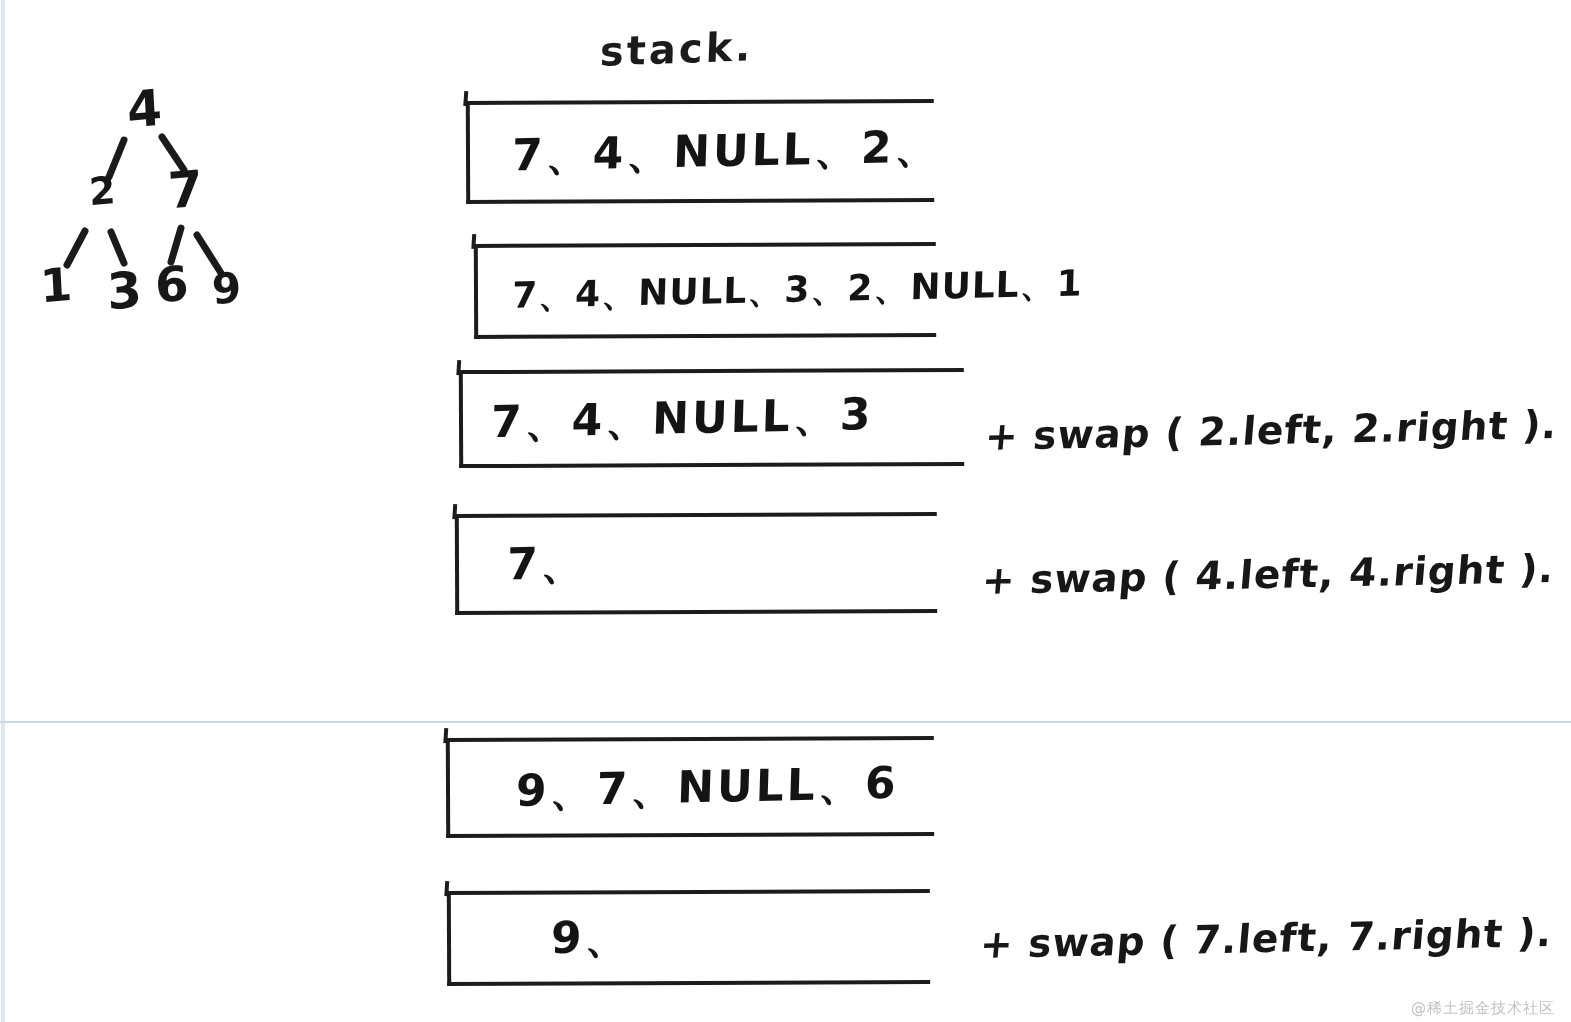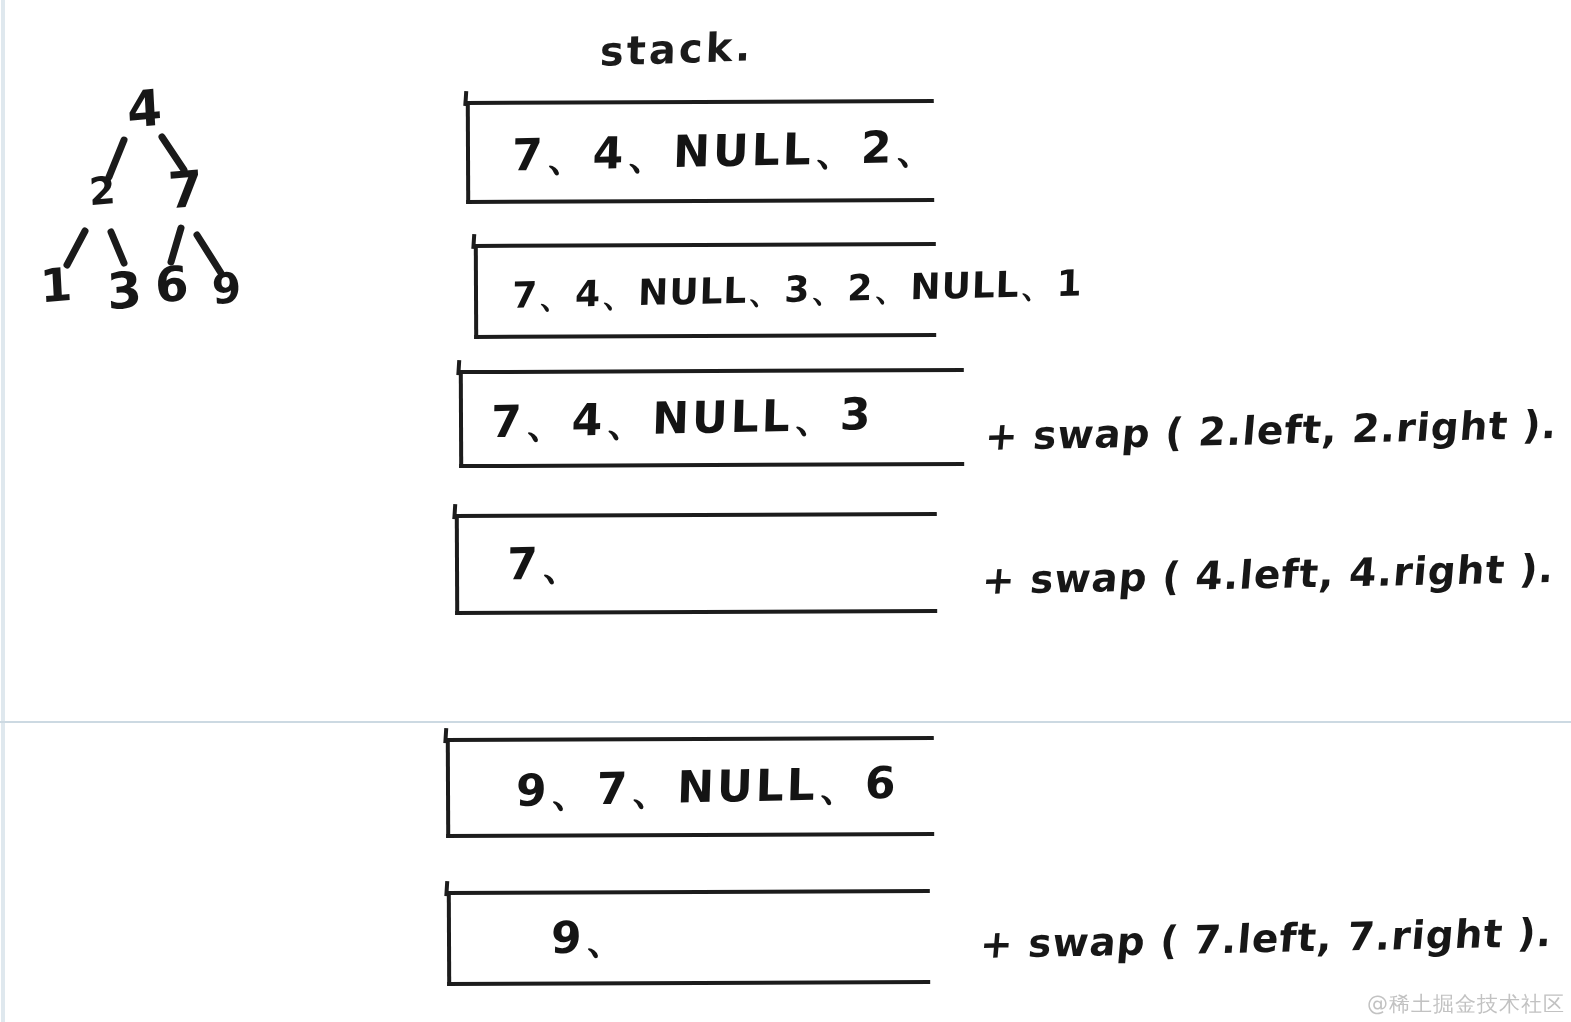--- a/index.html
+++ b/index.html
@@ -60,22 +60,22 @@
   
   .swap {
     position:absolute;
     font-size:39px; font-weight:600; letter-spacing:1px;
     color:#171717;
     transform:rotate(-1.2deg) skewX(-6deg);
     white-space:nowrap;
   }
 
   .watermark {
-    position:absolute; right:6px; bottom:4px;
-    font-size:21px; color:#c2c2c2; letter-spacing:1px;
+    position:absolute; right:16px; bottom:4px;
+    font-size:15px; color:#c2c2c2; letter-spacing:1px;
   }
 </style>
 </head>
 <body>
 
 <div class="canvas">
 
   <div class="left-edge"></div>
   <div class="section-divider"></div>
 

